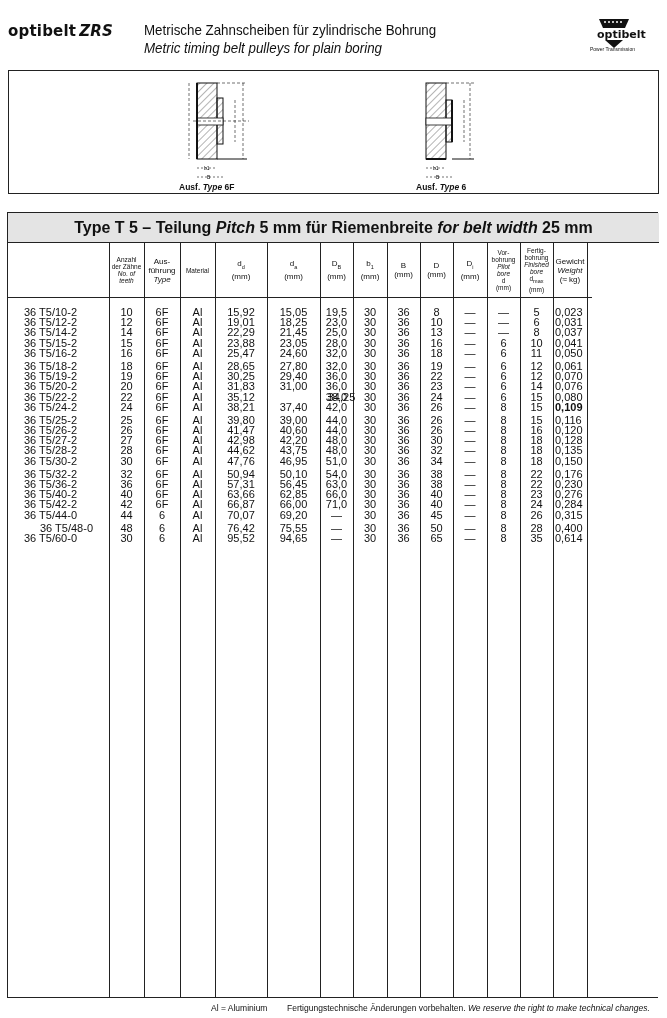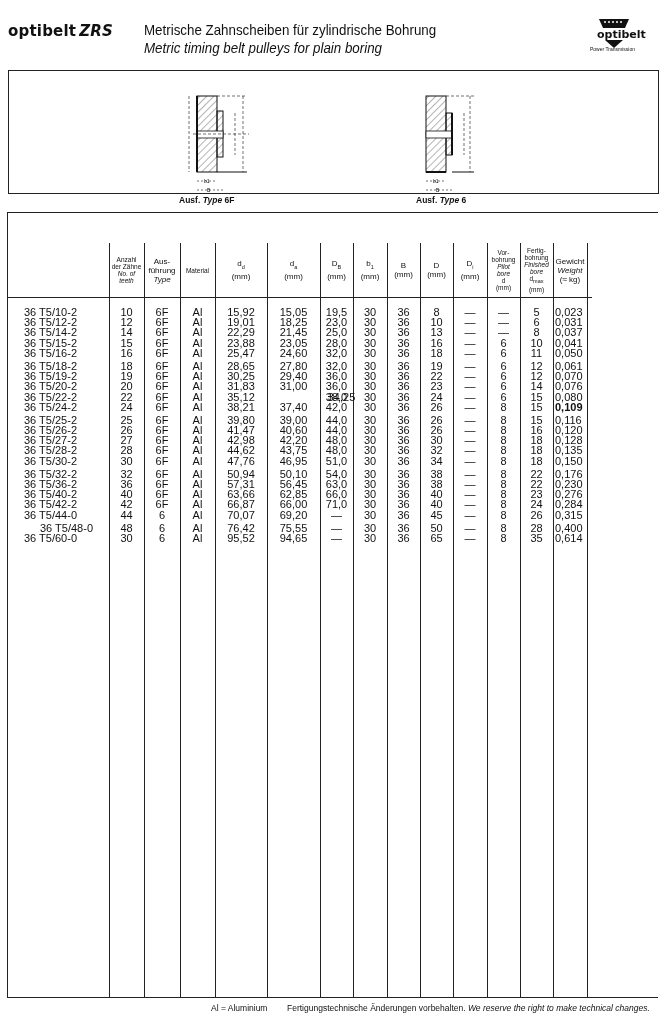--- a/index.html
+++ b/index.html
@@ -10,21 +10,21 @@
   .brand { position: absolute; left: 8px; top: 22px; font-family: "DejaVu Sans", sans-serif; font-weight: bold; font-size: 15px; letter-spacing: 0.2px; color: #111; }
   .brand .series { font-style: italic; margin-left: 3px; }
   .title-de { position: absolute; left: 144px; top: 22px; font-size: 14.5px; color: #111; transform: scaleX(0.92); transform-origin: left; }
   .title-en { position: absolute; left: 144px; top: 40px; font-size: 14.5px; font-style: italic; color: #111; transform: scaleX(0.92); transform-origin: left; }
 
   .logo { position: absolute; left: 585px; top: 18px; width: 60px; height: 36px; }
   .logo .word { position: absolute; left: 12px; top: 10px; font-weight: bold; font-size: 11px; color: #111; font-family: "DejaVu Sans", sans-serif; }
   .logo .tag { position: absolute; left: 5px; top: 28px; font-size: 5px; color: #111; white-space: nowrap; }
 
   .diagram-box { position: absolute; left: 8px; top: 70px; width: 651px; height: 124px; border: 1px solid #222; }
-  .fig { position: absolute; top: 20px; width: 80px; height: 114px; text-align: right; }
+  .fig { position: absolute; top: 7px; width: 80px; height: 114px; text-align: right; }
   .fig-6f { left: 174px; }
   .fig-6 { left: 403px; }
   .fig svg { position: absolute; left: 0; top: 0; }
   .fig-caption { position: absolute; top: 104px; font-size: 8.5px; font-weight: bold; white-space: nowrap; }
   .fig-caption i { font-style: italic; font-weight: bold; }
 
   .table-box { position: absolute; left: 7px; top: 212px; width: 651px; height: 786px; border-top: 1px solid #222; border-left: 1px solid #222; border-bottom: 1px solid #222; }
   .table-title { position: absolute; left: 0; top: 0; width: 651px; height: 30px; background: #e4e4e4; border-bottom: 1px solid #222; text-align: center; font-size: 16px; font-weight: bold; line-height: 30px; color: #111; }
   .table-title i { font-style: italic; }
 
@@ -116,20 +116,23 @@
       <text x="21" y="92" font-size="5" font-family="Liberation Sans, sans-serif">b1</text>
       <text x="24" y="101" font-size="5" font-family="Liberation Sans, sans-serif">B</text>
     </svg>
     <div class="fig-caption" style="left:4px;">
       <span>Ausf.</span> <i>Type</i> <span>6</span>
     </div>
   </div>
 </div>
 
 <div class="table-box">
+  <div class="table-title">
+    <span>Type T 5 – Teilung </span><i>Pitch</i><span> 5 mm für Riemenbreite </span><i>for belt width</i><span> 25 mm</span>
+  </div>
 
   <div class="col-line" style="left:101px"></div>
   <div class="col-line" style="left:136px"></div>
   <div class="col-line" style="left:172px"></div>
   <div class="col-line" style="left:207px"></div>
   <div class="col-line" style="left:259px"></div>
   <div class="col-line" style="left:312px"></div>
   <div class="col-line" style="left:345px"></div>
   <div class="col-line" style="left:379px"></div>
   <div class="col-line" style="left:412px"></div>

